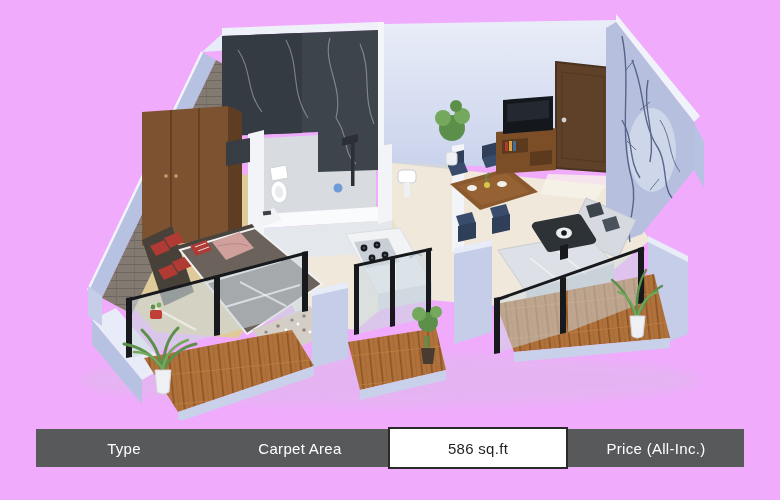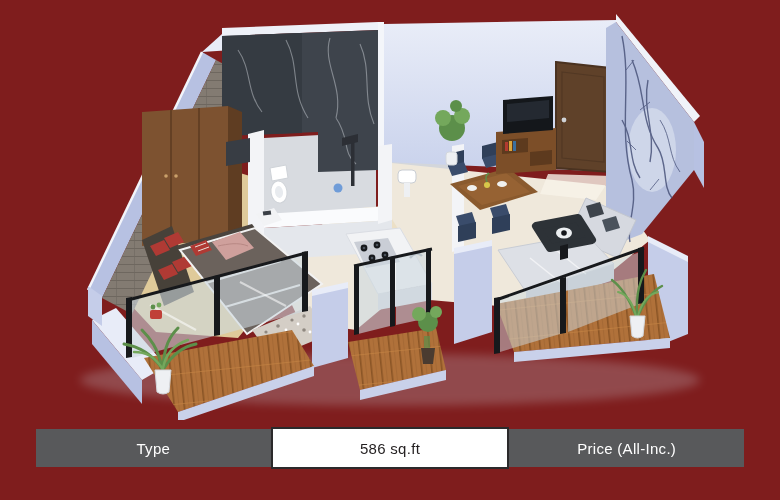--- a/index.html
+++ b/index.html
@@ -1,16 +1,16 @@
 <!DOCTYPE html>
 <html style="--table-label-bg: #58595b; --table-label-text: #ffffff; --table-value-bg: #ffffff; --table-value-text: #231f20; --table-value-border: #2b2a2b; --wall-face: #c5cde9; --wall-side: #b7c1e2; --wall-top: #e8ecf8; --brick-wall: #837b72; --marble-dark: #3e444c; --marble-darker: #353b42; --back-wall-light: #dde3f3; --wallpaper-blue: #b6c0de; --branch-color: #49537a; --white-wall: #f3f4f7; --bath-floor: #d8dbe0; --cream-floor: #efe8db; --kitchen-floor: #ece0c6; --bedroom-floor: #dfca9a; --wood-plank: #b0713a; --wardrobe-wood: #7d5230; --door-wood: #5f4129; --console-wood: #7c4e28; --table-wood: #8a5a2e; --bed-gray: #6b625c; --headboard-dark: #4a443e; --pillow-red: #b03a34; --blanket-pink: #cfa09c; --sofa-gray: #d6d9e0; --pillow-dark: #3e444c; --chair-navy: #3a4c6b; --glass-tint: #cdd9e0; --frame-black: #17191c; --tv-black: #14171b; --plant-green: #5c8f4a; --plant-light: #74a85c; --pot-white: #eef0f3; --counter-white: #f2f3f5; --cooktop-gray: #caced6;"><head>
 <meta charset="utf-8">
 <style>
   html,body{margin:0;padding:0;background:#ffffff;}
-  .canvas{position:relative;width:780px;height:500px;background:#7f1d1d;overflow:hidden;
+  .canvas{position:relative;width:780px;height:500px;background:#f0abfc;overflow:hidden;
           font-family:"Liberation Sans",sans-serif;}
   .plan-svg{position:absolute;left:0;top:0;}
   .spec-table{position:absolute;left:36px;top:427px;width:708px;height:42px;display:flex;}
   .cell{flex:1 1 0;display:flex;align-items:center;justify-content:center;
         font-size:15px;letter-spacing:.3px;white-space:nowrap;}
   .cell.label{background:var(--table-label-bg,#58595b);color:var(--table-label-text,#fff);
               margin:2px 0;font-weight:500;}
   .cell.value{background:var(--table-value-bg,#fff);color:var(--table-value-text,#231f20);
               border:2px solid var(--table-value-border,#2b2a2b);font-weight:500;}
 </style>
@@ -330,17 +330,18 @@
         <path d="M636,316 C632,300 626,294 618,292"></path>
         <path d="M638,316 C642,300 650,294 658,292"></path>
       </g>
       <path d="M630,316 h15 l-2,20 q-5.5,4 -11,0 z" style="fill:var(--pot-white,#eef0f3)" stroke="#d3d7dc"></path>
     </g>
   </g>
 </svg>
 
 <div class="spec-table">
   <div class="cell label">Type</div>
+  <div class="cell label">Carpet Area</div>
   <div class="cell value">586 sq.ft</div>
   <div class="cell label">Price (All-Inc.)</div>
 </div>
 
 </div>
 
 </body></html>

